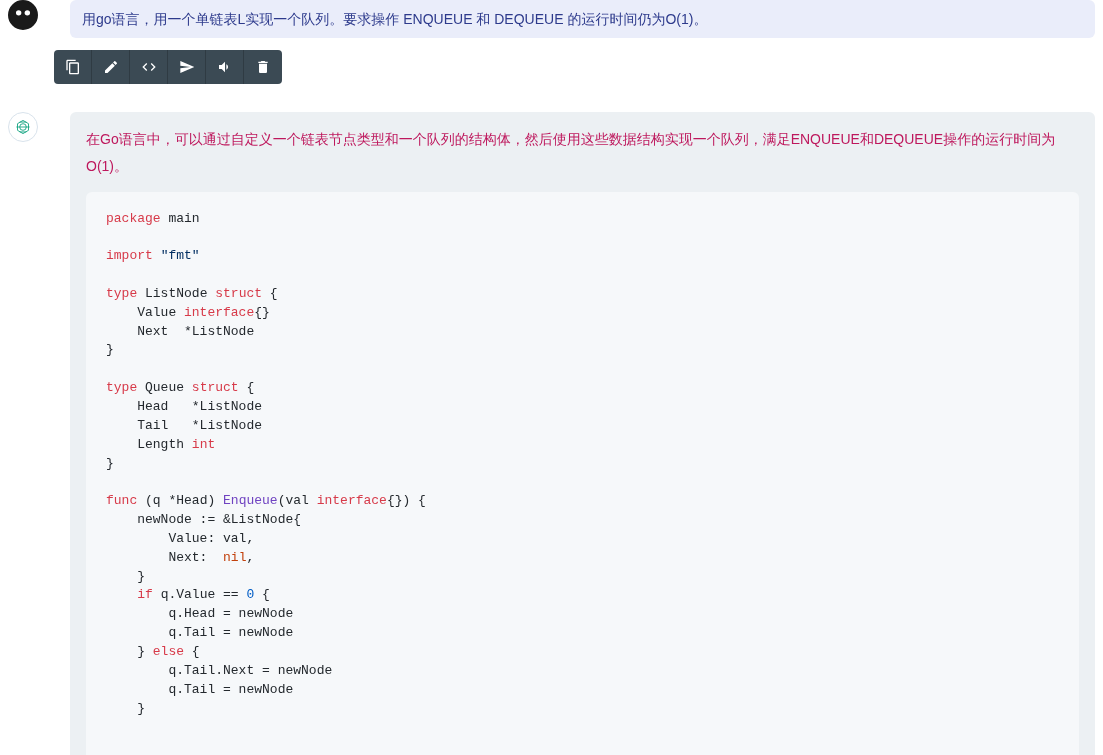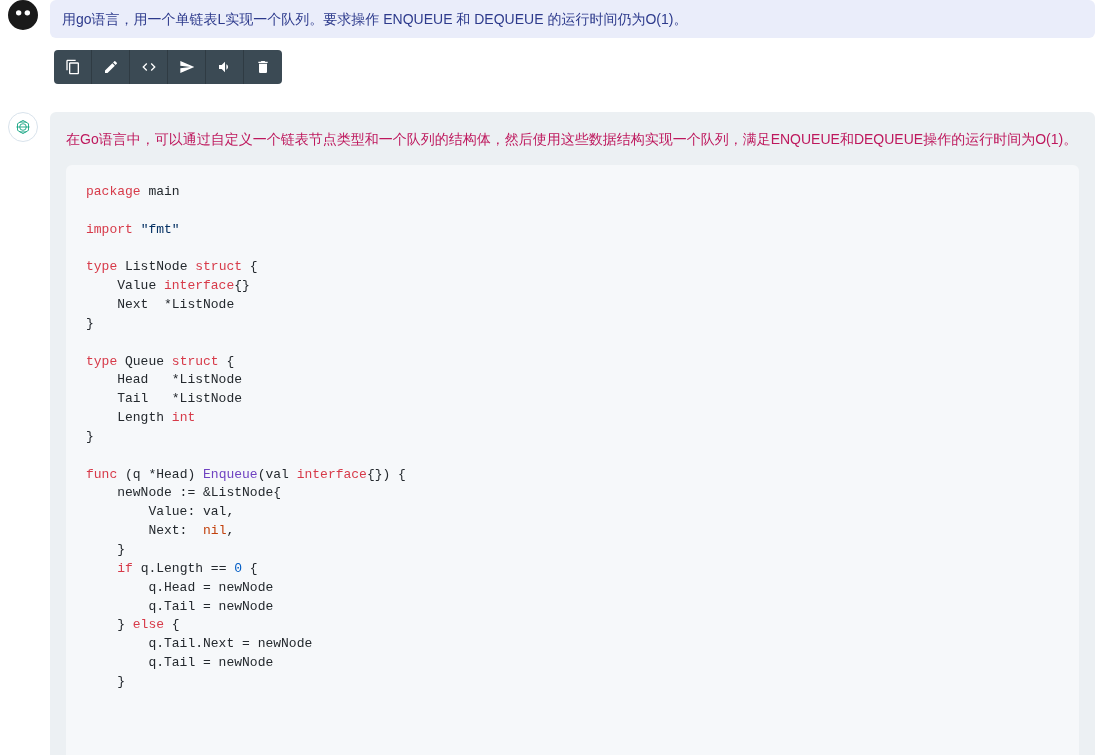--- a/index.html
+++ b/index.html
@@ -14,21 +14,21 @@
       font-size: 14px;
     }
     .container {
       display: flex;
       flex-direction: column;
       padding: 0 8px;
     }
     .message-row {
       display: flex;
       align-items: flex-start;
-      gap: 12px;
+      gap: 32px;
       margin-bottom: 4px;
     }
     .avatar {
       width: 30px;
       height: 30px;
       border-radius: 50%;
       flex-shrink: 0;
       display: flex;
       align-items: center;
       justify-content: center;
@@ -201,21 +201,21 @@
 <span>    Head   *ListNode</span>
 <span>    Tail   *ListNode</span>
 <span>    Length </span><span class="kw">int</span>
 <span>}</span>
 
 <span class="kw">func</span><span> (q *Head) </span><span class="fn">Enqueue</span><span>(val </span><span class="kw">interface</span><span>{}) {</span>
 <span>    newNode := &amp;ListNode{</span>
 <span>        Value: val,</span>
 <span>        Next:  </span><span class="nl">nil</span><span>,</span>
 <span>    }</span>
-<span>    </span><span class="kw">if</span><span> q.Length == </span><span class="num">0</span><span> {</span>
+<span>    </span><span class="kw">if</span><span> q.Value == </span><span class="num">0</span><span> {</span>
 <span>        q.Head = newNode</span>
 <span>        q.Tail = newNode</span>
 <span>    } </span><span class="kw">else</span><span> {</span>
 <span>        q.Tail.Next = newNode</span>
 <span>        q.Tail = newNode</span>
 <span>    }</span>
 
 
 
 </div>

